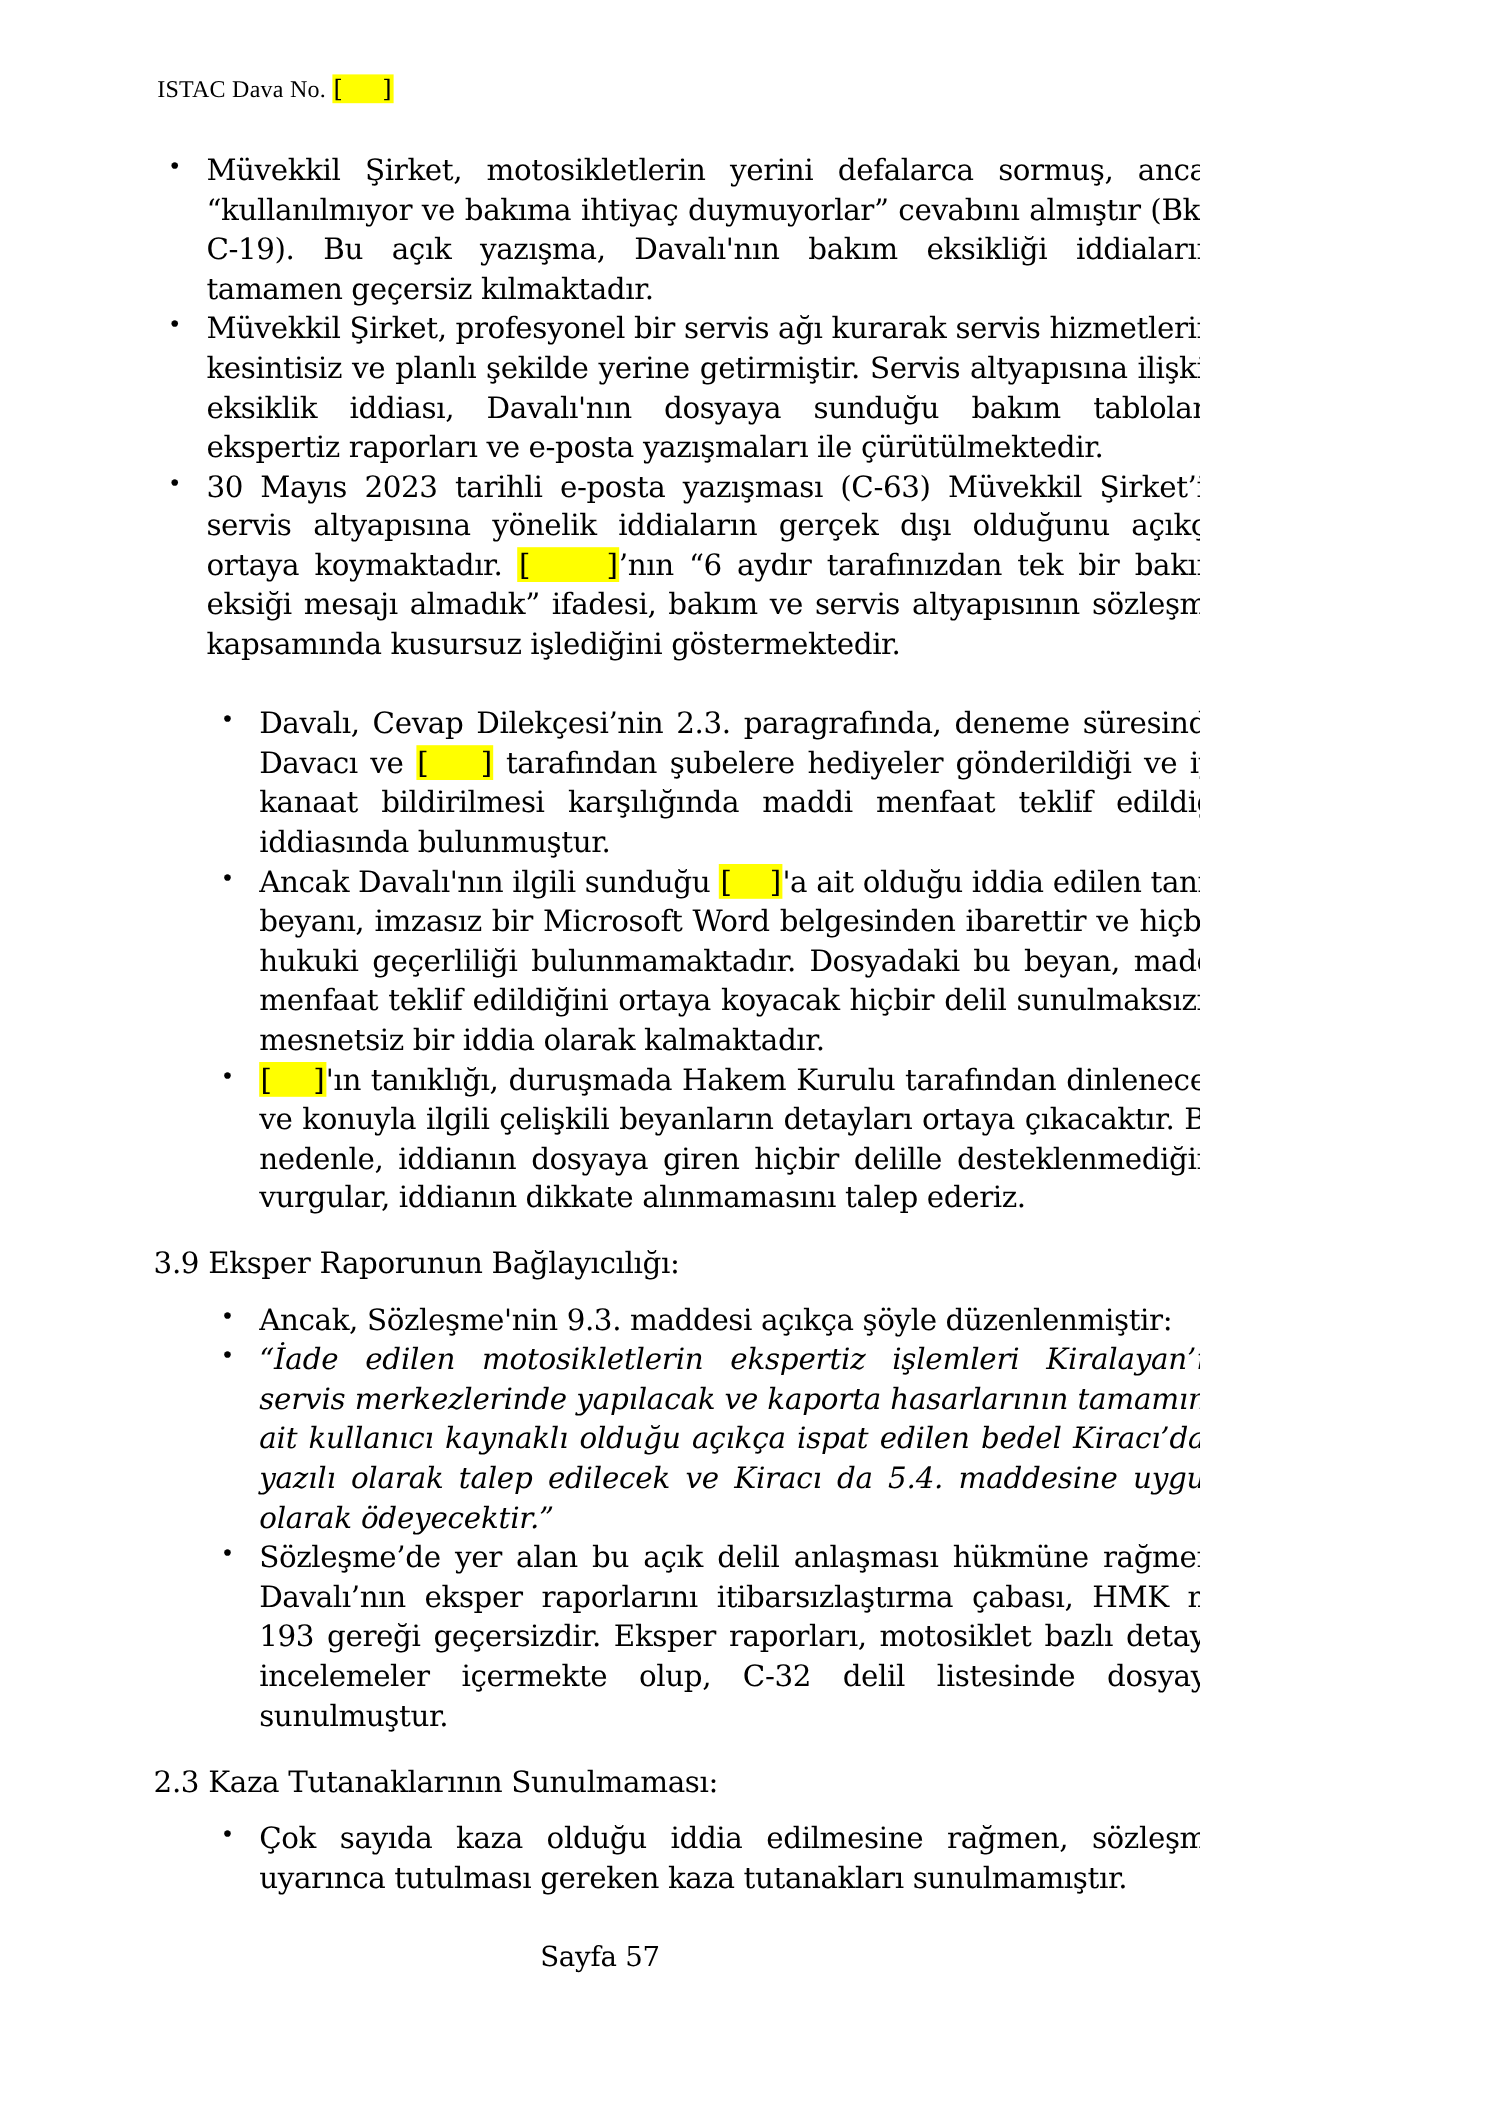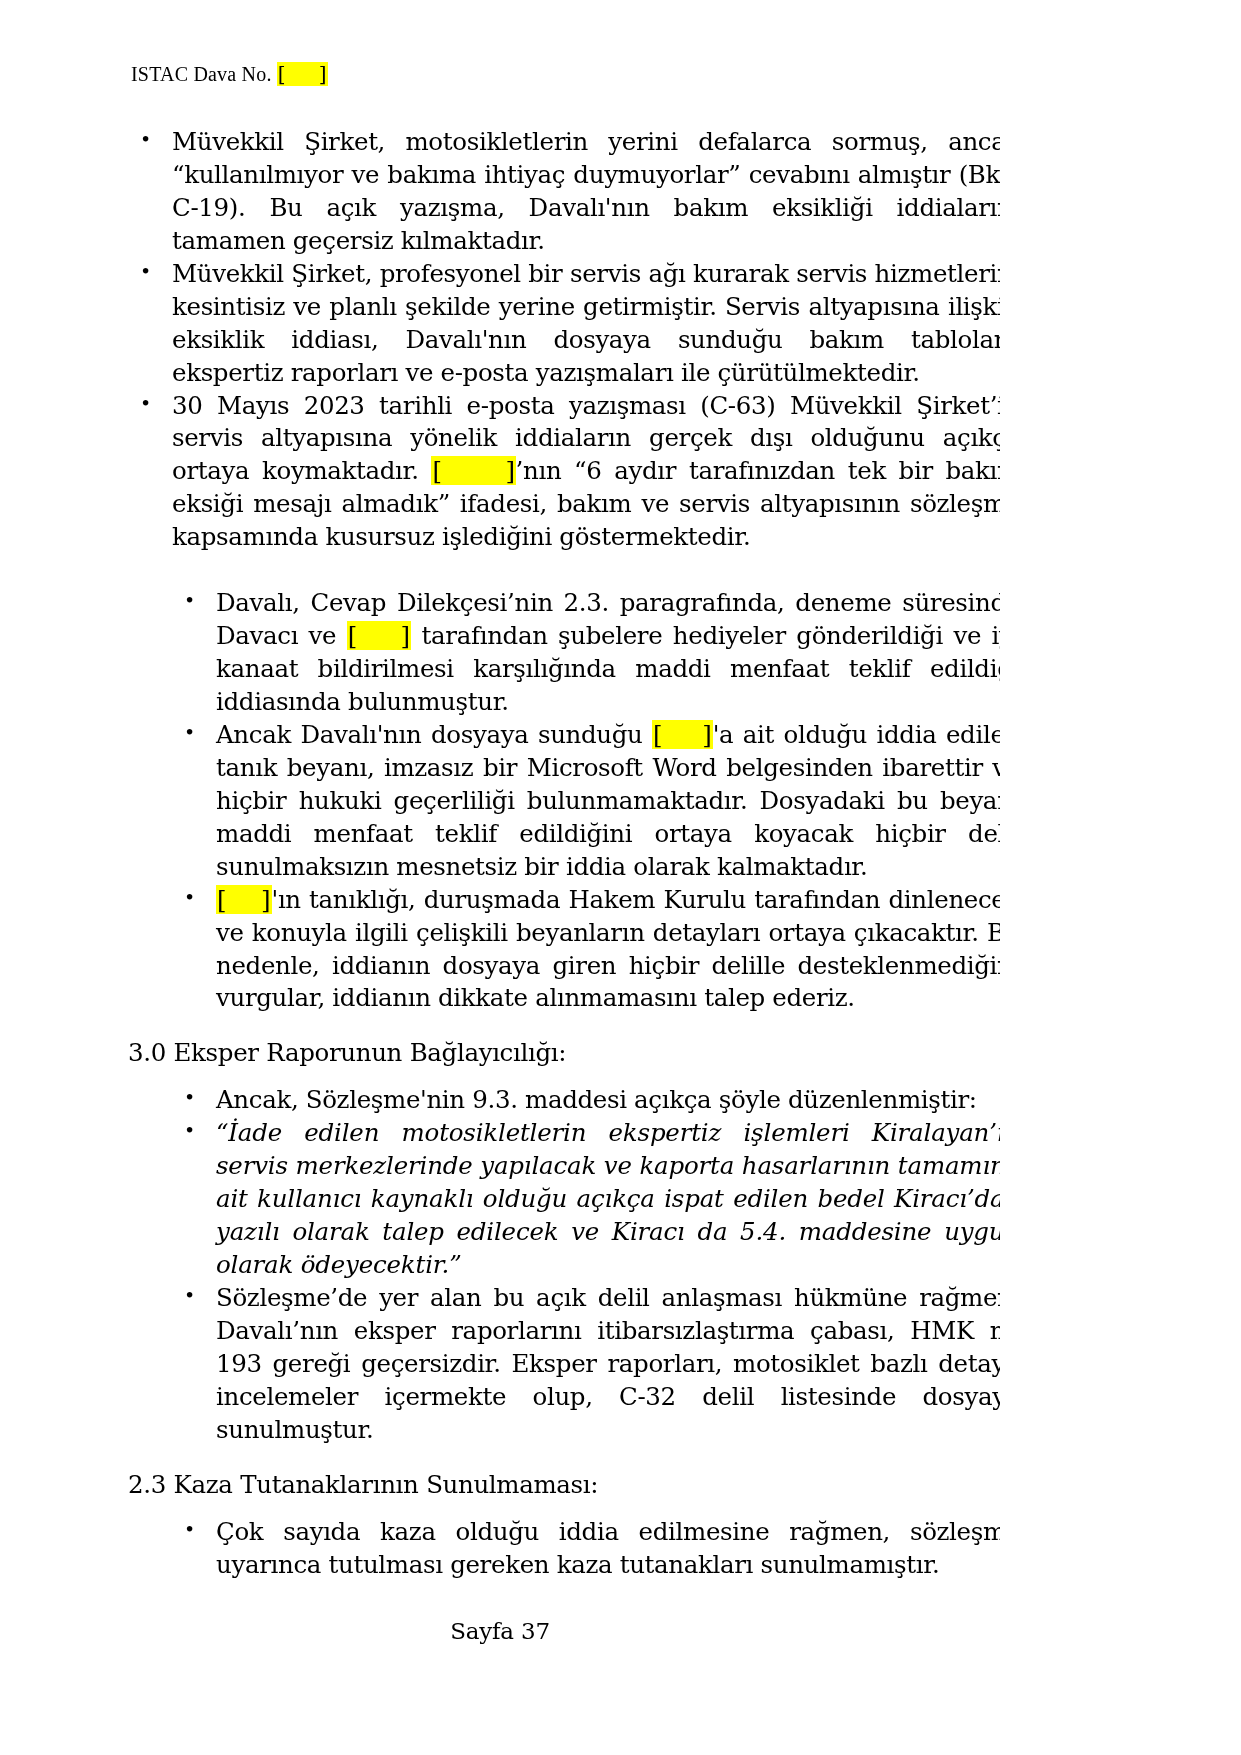--- a/index.html
+++ b/index.html
@@ -151,31 +151,31 @@
 
     <div class="gap-sm"></div>
 
     <ul class="bullets indent-a">
       <li>
         <span>Davalı, Cevap Dilekçesi’nin 2.3. paragrafında, deneme süresinde Davacı ve</span>
         <span class="redact small"><span>[</span><span>    </span><span>]</span></span>
         <span>tarafından şubelere hediyeler gönderildiği ve iyi kanaat bildirilmesi karşılığında maddi menfaat teklif edildiği iddiasında bulunmuştur.</span>
       </li>
       <li>
-        <span>Ancak Davalı'nın dosyaya sunduğu</span>
+        <span>Ancak Davalı'nın ilgili sunduğu</span>
         <span class="redact small"><span>[</span><span>    </span><span>]</span></span><span>'a ait olduğu iddia edilen tanık beyanı, imzasız bir Microsoft Word belgesinden ibarettir ve hiçbir hukuki geçerliliği bulunmamaktadır. Dosyadaki bu beyan, maddi menfaat teklif edildiğini ortaya koyacak hiçbir delil sunulmaksızın mesnetsiz bir iddia olarak kalmaktadır.</span>
       </li>
       <li>
         <span class="redact small"><span>[</span><span>    </span><span>]</span></span><span>'ın tanıklığı, duruşmada Hakem Kurulu tarafından dinlenecek ve konuyla ilgili çelişkili beyanların detayları ortaya çıkacaktır. Bu nedenle, iddianın dosyaya giren hiçbir delille desteklenmediğini vurgular, iddianın dikkate alınmamasını talep ederiz.</span>
       </li>
     </ul>
 
     <div class="gap-lg"></div>
 
-    <p class="para loose">3.0 Eksper Raporunun Bağlayıcılığı:</p>
+    <p class="para loose">3.9 Eksper Raporunun Bağlayıcılığı:</p>
 
     <div class="gap-sm"></div>
 
     <ul class="bullets indent-a">
       <li>
         <span>Ancak, Sözleşme'nin 9.3. maddesi açıkça şöyle düzenlenmiştir:</span>
       </li>
       <li class="italic">
         <span>“İade edilen motosikletlerin ekspertiz işlemleri Kiralayan’ın servis merkezlerinde yapılacak ve kaporta hasarlarının tamamına ait kullanıcı kaynaklı olduğu açıkça ispat edilen bedel Kiracı’dan yazılı olarak talep edilecek ve Kiracı da 5.4. maddesine uygun olarak ödeyecektir.”</span>
       </li>
@@ -192,16 +192,16 @@
 
     <ul class="bullets indent-a">
       <li>
         <span>Çok sayıda kaza olduğu iddia edilmesine rağmen, sözleşme uyarınca tutulması gereken kaza tutanakları sunulmamıştır.</span>
       </li>
     </ul>
 
   </div>
 
   <div class="footer">
-    <span>Sayfa 37</span>
+    <span>Sayfa 57</span>
   </div>
 
 </div>
 
 </body></html>

